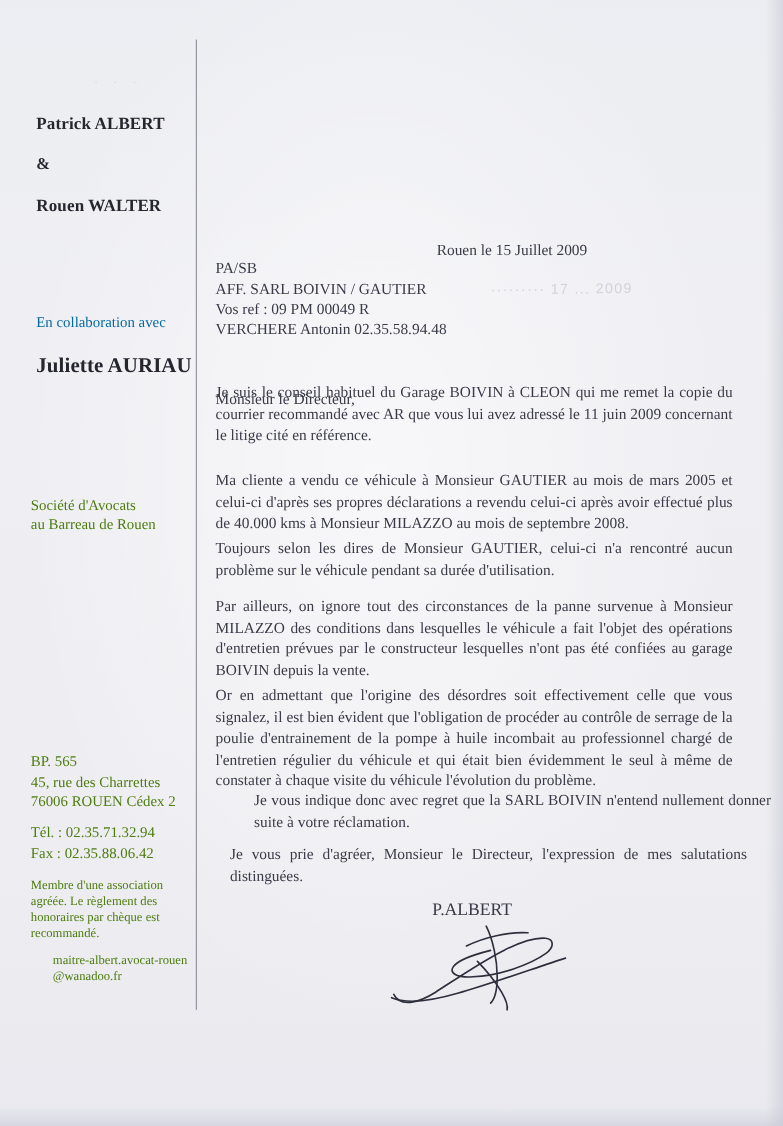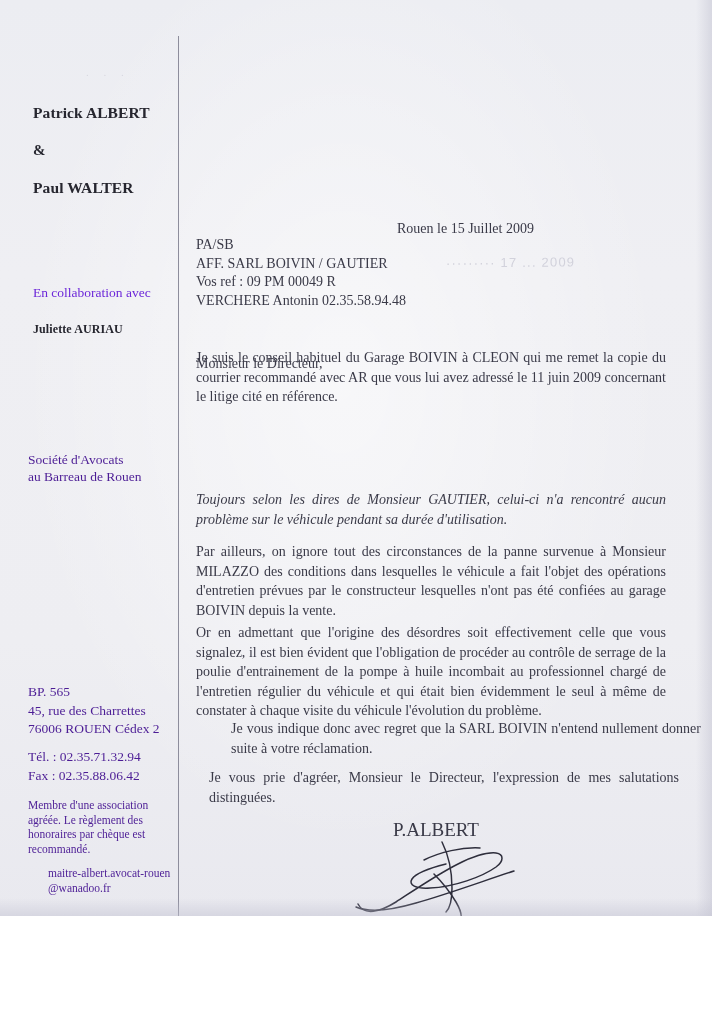--- a/index.html
+++ b/index.html
@@ -3,21 +3,21 @@
 <meta charset="utf-8">
 <style>
   html, body {
     margin: 0;
     padding: 0;
     background: #ffffff;
   }
   .page {
     position: relative;
     width: 712px;
-    height: 916px;
+    height: 1024px;
     background: #eeeef3;
     overflow: hidden;
     font-family: "Liberation Serif", "DejaVu Serif", serif;
     color: #3a3a48;
   }
   
   .paper-tone {
     position: absolute;
     inset: 0;
     background:
@@ -76,31 +76,31 @@
     white-space: nowrap;
   }
   .lh-name.n1 { top: 104px; }
   .lh-amp   { position: absolute; left: 33px; top: 142px; font-weight: bold; font-size: 15px; color: #26262f; }
   .lh-name.n2 { top: 179px; }
   .lh-collab {
     position: absolute;
     left: 33px;
     top: 285px;
     font-size: 13.5px;
-    color: #6d28d9;
+    color: #0369a1;
     white-space: nowrap;
   }
-  .lh-name.n3 { top: 322px; font-size: 12px; }
+  .lh-name.n3 { top: 322px; font-size: 19px; }
 
   .lh-block {
     position: absolute;
     left: 28px;
     font-size: 13.5px;
     line-height: 17px;
-    color: #4c1d95;
+    color: #4d7c0f;
   }
   .lh-society { top: 451px; }
   .lh-address { top: 683px; line-height: 18.5px; }
   .lh-phone   { top: 748px; line-height: 18.5px; }
   .lh-note    { top: 798px; font-size: 11.5px; line-height: 14.5px; }
   .lh-email   { top: 866px; font-size: 11.5px; line-height: 14.5px; }
 
   
   .body-col {
     position: absolute;
@@ -152,31 +152,31 @@
   .para {
     position: absolute;
     left: 0;
     width: 470px;
     font-size: 14px;
     line-height: 19.5px;
     text-align: justify;
   }
   .p1 { top: 348px; }
   .p2 { top: 428px; }
-  .p3 { top: 490px; font-style: italic; }
+  .p3 { top: 490px; }
   .p4 { top: 542px; }
   .p5 { top: 623px; }
   .p6 { top: 719px; margin-left: 35px; }
   .p7 { top: 768px; margin-left: 13px; }
 
   .signer {
     position: absolute;
     left: 197px;
     top: 819px;
-    font-size: 19px;
+    font-size: 16px;
   }
   .signature {
     position: absolute;
     left: 330px;
     top: 830px;
     width: 210px;
     height: 105px;
   }
   .signature svg { display: block; width: 100%; height: 100%; }
 </style>
@@ -190,21 +190,21 @@
   <div class="rule"></div>
 
   <div class="letterhead">
 
     <div class="faint-mark">. .  .</div>
 
     <div class="lh-name n1">Patrick ALBERT</div>
 
     <div class="lh-amp">&amp;</div>
 
-    <div class="lh-name n2">Paul WALTER</div>
+    <div class="lh-name n2">Rouen WALTER</div>
 
     <div class="lh-collab">En collaboration avec</div>
 
     <div class="lh-name n3">Juliette AURIAU</div>
 
     <div class="lh-block lh-society" style="white-space: pre-line;">Société d'Avocats
 au Barreau de Rouen</div>
 
     <div class="lh-block lh-address" style="white-space: pre-line;">BP. 565
 45, rue des Charrettes
@@ -231,20 +231,21 @@
 AFF. SARL BOIVIN / GAUTIER
 Vos ref :  09  PM 00049 R
 VERCHERE Antonin  02.35.58.94.48</div>
 
     <div class="stamp">·········    17 ... 2009</div>
 
     <div class="salutation">Monsieur le Directeur,</div>
 
     <div class="para p1">Je suis le conseil habituel du Garage BOIVIN à CLEON qui me remet  la copie du courrier recommandé avec AR que vous lui avez adressé le 11 juin 2009 concernant le litige cité en référence.</div>
 
+    <div class="para p2">Ma cliente a vendu ce véhicule  à Monsieur GAUTIER au mois de mars 2005 et celui-ci d'après ses propres déclarations a revendu celui-ci après avoir effectué plus de 40.000 kms à Monsieur MILAZZO au mois de septembre 2008.</div>
 
     <div class="para p3">Toujours selon les dires de Monsieur GAUTIER, celui-ci n'a rencontré aucun problème sur le véhicule pendant sa durée d'utilisation.</div>
 
     <div class="para p4">Par ailleurs, on ignore tout des circonstances de la panne survenue à Monsieur MILAZZO des conditions dans lesquelles le véhicule a fait l'objet des opérations d'entretien prévues  par le constructeur lesquelles n'ont pas été confiées au garage BOIVIN depuis la vente.</div>
 
     <div class="para p5">Or en admettant que l'origine des désordres soit effectivement celle   que vous signalez, il est bien évident  que l'obligation de procéder au contrôle de serrage de la poulie d'entrainement de la pompe à huile incombait au professionnel chargé de l'entretien régulier du véhicule et qui était bien évidemment le seul à même de constater à chaque visite du véhicule l'évolution du problème.</div>
 
     <div class="para p6">Je vous indique donc avec regret que la SARL BOIVIN n'entend nullement donner suite à votre réclamation.</div>
 
     <div class="para p7">Je vous prie d'agréer, Monsieur le Directeur, l'expression de mes salutations distinguées.</div>

